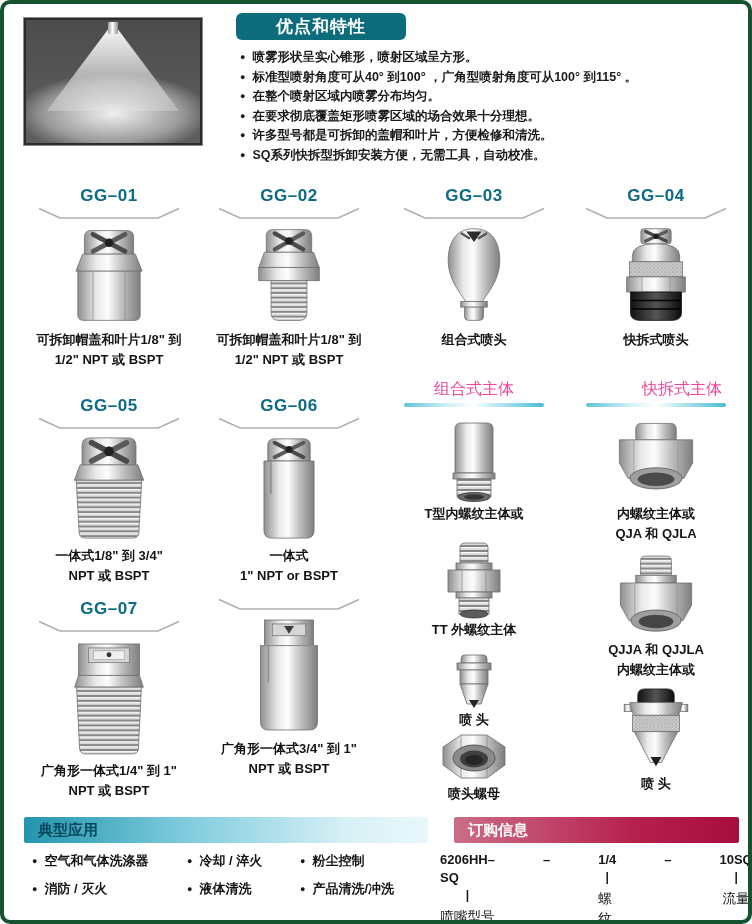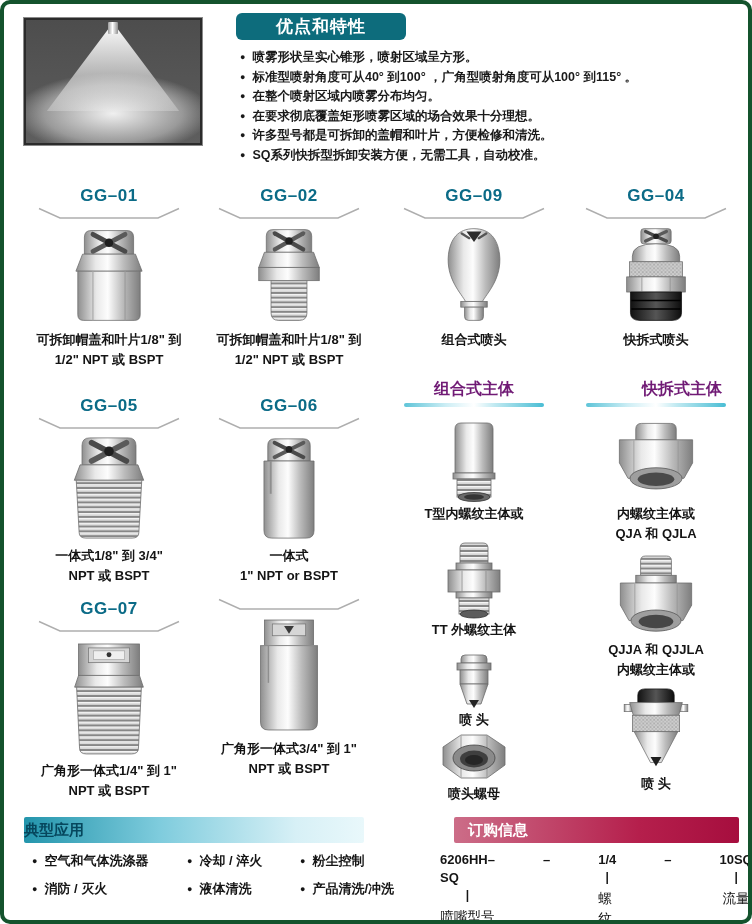--- a/index.html
+++ b/index.html
@@ -45,32 +45,32 @@
   .card, .sub-item { position:absolute; width:170px; text-align:center; }
   .gg-code { color:#0b6b87; font-weight:bold; font-size:17px; line-height:22px; letter-spacing:.5px; }
   .bracket { display:block; margin:0 auto; }
   .prod { display:flex; align-items:center; justify-content:center; }
   .prod svg { display:block; }
   .cap-line { font-size:13px; font-weight:bold; color:#141414; line-height:20px; }
   .cap-line:first-of-type { margin-top:6px; }
   .sub-item .cap-line:first-of-type { margin-top:4px; }
   .sub-title {
     position:absolute; width:170px; text-align:center;
-    font-size:16px; font-weight:bold; color:#701a75; line-height:22px;
+    font-size:16px; font-weight:normal; color:#ec4899; line-height:22px;
   }
   .sub-rule {
     position:absolute; width:140px; height:4px; border-radius:2px;
     background:linear-gradient(90deg,#5ec4d8,#cdeef5 30%,#ffffff 50%,#bfe9f1 65%,#49bdd4 100%);
   }
   
   .apps-banner {
-    position:absolute; left:20px; top:813px; width:340px; height:26px;
+    position:absolute; left:20px; top:813px; width:404px; height:26px;
     background:linear-gradient(90deg,#2395ac 0%,#7fccdd 40%,#d7f0f6 80%,#e9f8fb 100%);
     color:#06475d; font-size:15px; font-weight:bold; line-height:26px;
-    border-radius:2px;
+    padding-left:14px; border-radius:2px;
   }
   .order-banner {
     position:absolute; left:450px; top:813px; width:285px; height:26px;
     background:linear-gradient(90deg,#cc6d88 0%,#b51f4c 65%,#a60e3e 100%);
     color:#ffffff; font-size:15px; font-weight:bold; line-height:26px;
     padding-left:14px; border-radius:2px;
   }
   .app-item {
     position:absolute; display:flex; gap:7px;
     font-size:13px; font-weight:bold; color:#151515; line-height:20px;
@@ -186,21 +186,21 @@
         <polygon points="29,28 81,28 87,44 23,44" fill="url(#met)" stroke="#6b6b6b" stroke-width="0.8"></polygon>
         <rect x="23" y="44" width="64" height="14" fill="url(#met)" stroke="#6b6b6b" stroke-width="0.8"></rect>
         <path d="M36,58 L74,58 L74,92 Q74,100 66,100 L44,100 Q36,100 36,92 Z" fill="url(#thr)" stroke="#6b6b6b" stroke-width="0.8"></path>
       </svg>
     </div>
     <div class="cap-line">可拆卸帽盖和叶片1/8" 到</div>
     <div class="cap-line">1/2" NPT 或 BSPT</div>
   </div>
 
   <div class="card" style="left:385px; top:181px;">
-    <div class="gg-code">GG–09</div>
+    <div class="gg-code">GG–03</div>
     <svg class="bracket" width="150" height="13">
         <path d="M5,1.5 L26,11 L124,11 L145,1.5" fill="none" stroke="#aeaeae" stroke-width="1.4"></path>
       </svg>
     <div class="prod" style="height:110px">
       <svg viewBox="0 0 110 104" width="104" height="100">
         <path d="M55,3 C72,3 80,14 82,30 C85,56 68,72 64,80 L46,80 C42,72 25,56 28,30 C30,14 38,3 55,3 Z" fill="url(#met)" stroke="#6b6b6b" stroke-width="0.8"></path>
         <polygon points="47,6 63,6 55,17" fill="#2d2d2d"></polygon>
         <line x1="42" y1="8" x2="50" y2="13" stroke="#555" stroke-width="2.5" stroke-linecap="round"></line>
         <line x1="68" y1="8" x2="60" y2="13" stroke="#555" stroke-width="2.5" stroke-linecap="round"></line>
         <rect x="41" y="80" width="28" height="6" fill="url(#met)" stroke="#6b6b6b" stroke-width="0.8"></rect>

